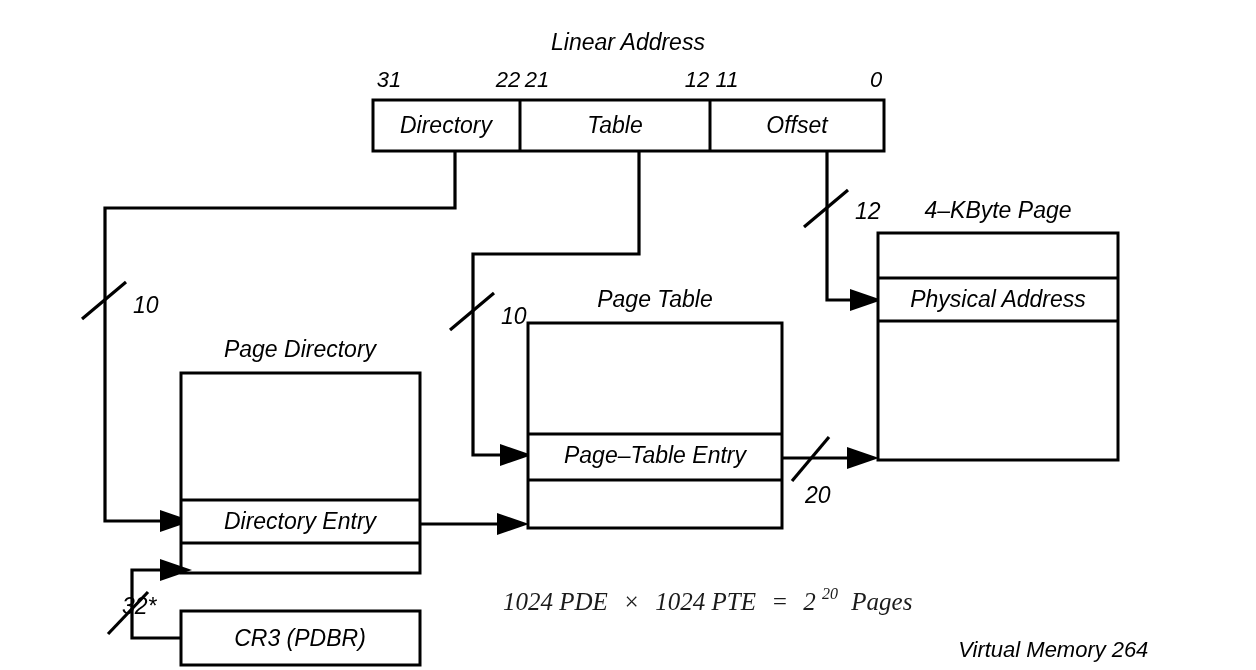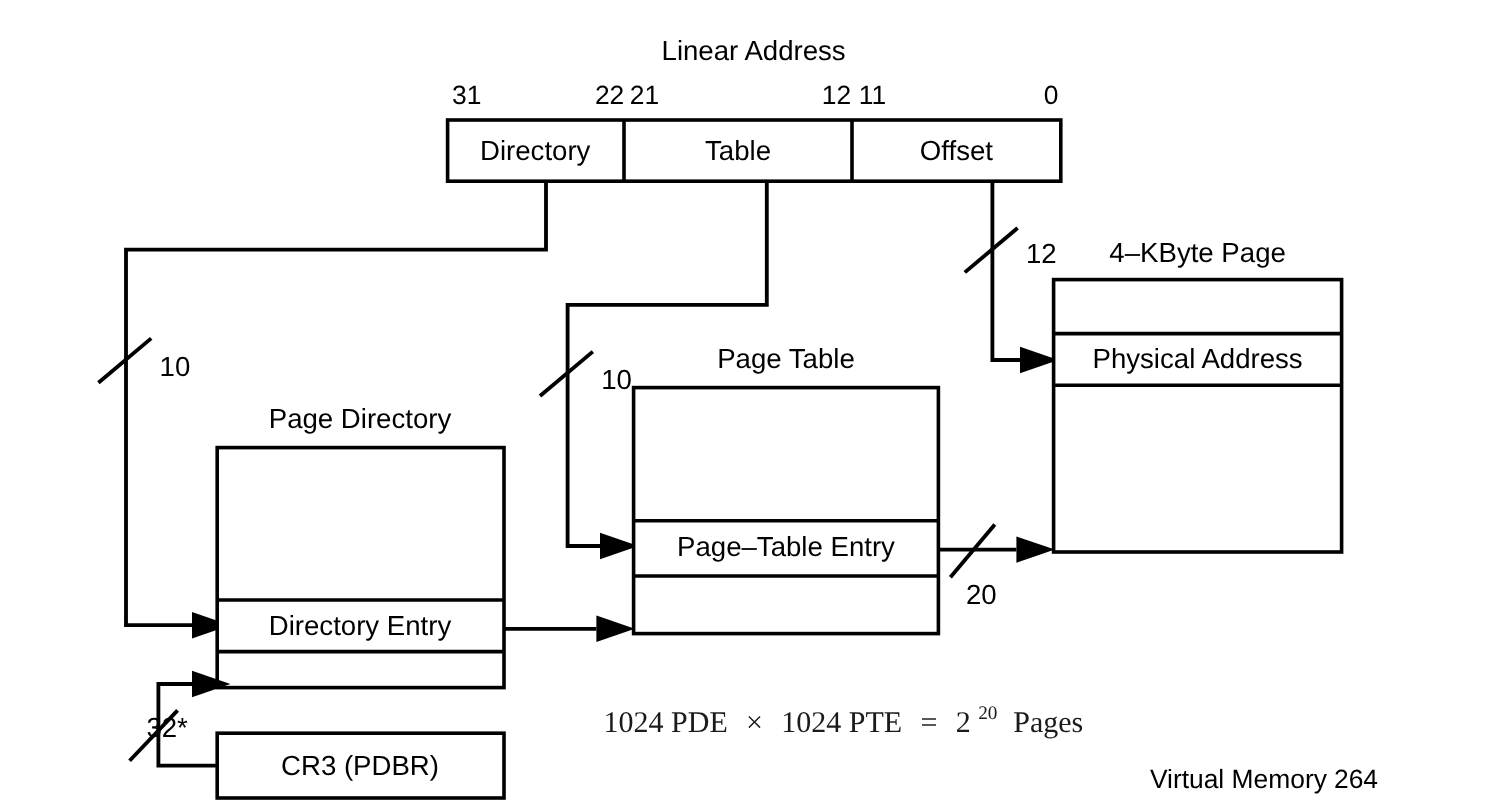--- a/index.html
+++ b/index.html
@@ -7,20 +7,21 @@
     padding: 0;
     background: #ffffff;
   }
   #canvas {
     position: relative;
     width: 1256px;
     height: 670px;
     background: #ffffff;
     overflow: hidden;
     font-family: "Liberation Sans", sans-serif;
+    font-style: italic;
   }
   svg#diagram {
     position: absolute;
     left: 0;
     top: 0;
     width: 1256px;
     height: 670px;
   }
   .lbl {
     font-family: "Liberation Sans", sans-serif;

